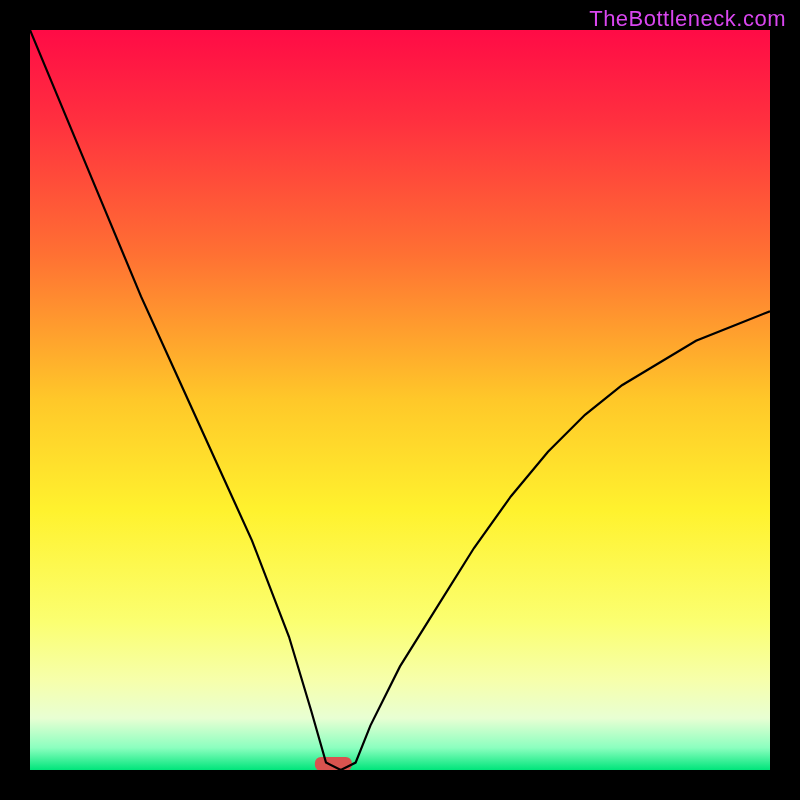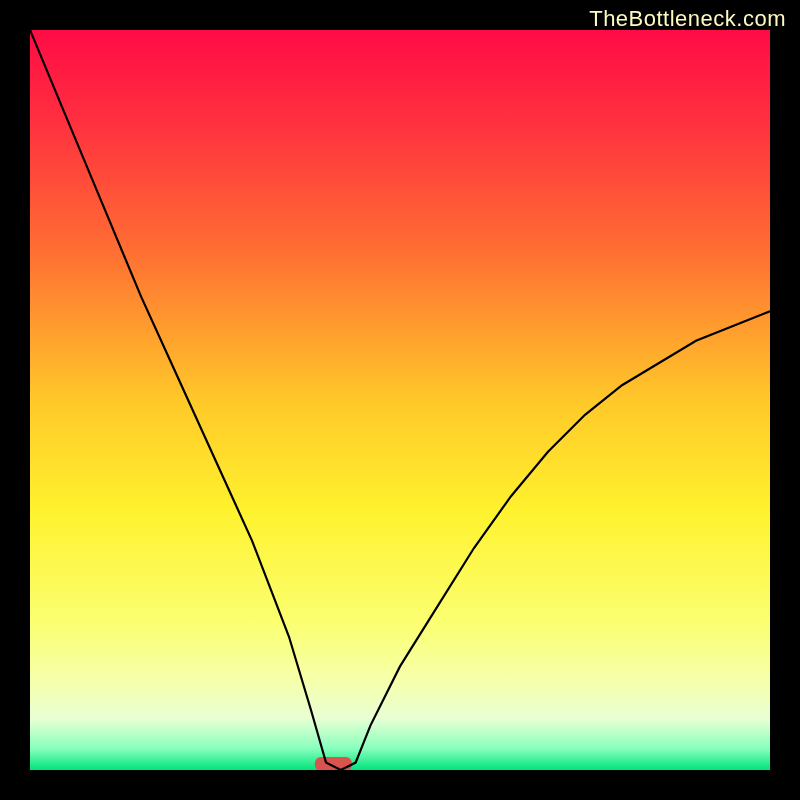--- a/index.html
+++ b/index.html
@@ -14,21 +14,21 @@
   .outer {
     position: relative;
     width: 800px;
     height: 800px;
     background: #000;
   }
   .watermark {
     position: absolute;
     top: 6px;
     right: 14px;
-    color: #fef9c3;
+    color: #d946ef;
     font-size: 22px;
     font-weight: 500;
     letter-spacing: 0.5px;
     z-index: 20;
     user-select: none;
   }
   .plot-wrap {
     position: absolute;
     left: 30px;
     top: 30px;

